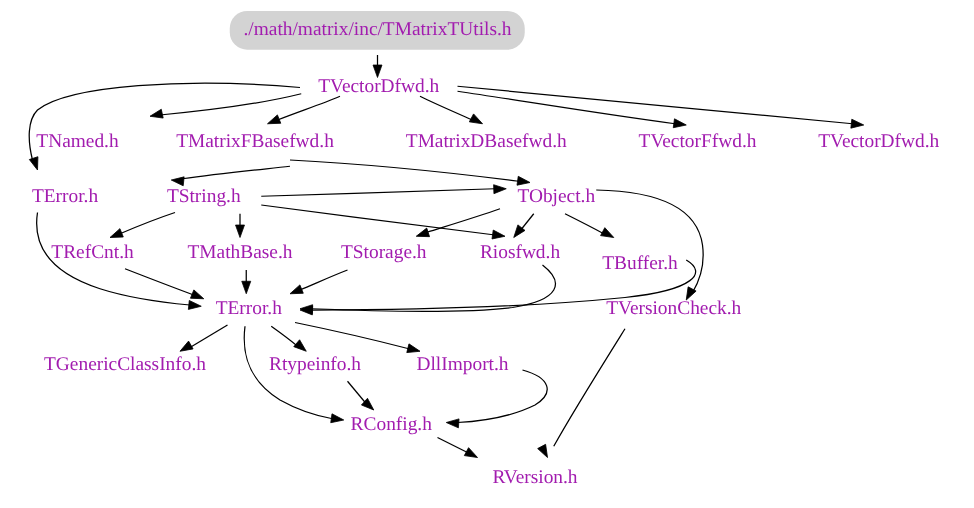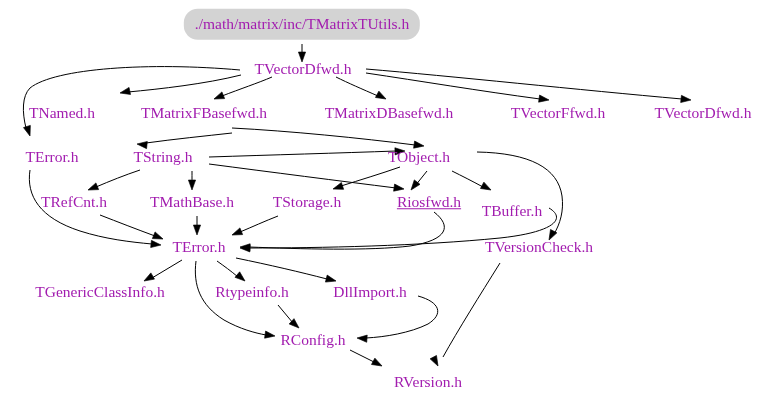--- a/index.html
+++ b/index.html
@@ -125,25 +125,25 @@
   <div id="node-layer">
       <div class="node root" style="left: 302px; top: 24px; background: rgb(211, 211, 211);">./math/matrix/inc/TMatrixTUtils.h</div>
       <div class="node" style="left: 303px; top: 69px;">TVectorDfwd.h</div>
       <div class="node" style="left: 62px; top: 113px;">TNamed.h</div>
       <div class="node" style="left: 204px; top: 113px;">TMatrixFBasefwd.h</div>
       <div class="node" style="left: 389px; top: 113px;">TMatrixDBasefwd.h</div>
       <div class="node" style="left: 558px; top: 113px;">TVectorFfwd.h</div>
       <div class="node" style="left: 703px; top: 113px;">TVectorDfwd.h</div>
       <div class="node" style="left: 52px; top: 157px; text-align: right;">TError.h</div>
       <div class="node" style="left: 163px; top: 157px;">TString.h</div>
-      <div class="node" style="left: 419px; top: 157px;">TObject.h</div>
+      <div class="node" style="left: 445px; top: 157px;">TObject.h</div>
       <div class="node" style="left: 74px; top: 202px;">TRefCnt.h</div>
       <div class="node" style="left: 192px; top: 202px;">TMathBase.h</div>
       <div class="node" style="left: 307px; top: 202px;">TStorage.h</div>
-      <div class="node" style="left: 429px; top: 202px; text-decoration: underline;">Riosfwd.h</div>
+      <div class="node" style="left: 416px; top: 202px;">Riosfwd.h</div>
       <div class="node" style="left: 512px; top: 211px;">TBuffer.h</div>
       <div class="node" style="left: 199px; top: 247px;">TError.h</div>
       <div class="node" style="left: 539px; top: 247px;">TVersionCheck.h</div>
       <div class="node" style="left: 100px; top: 292px;">TGenericClassInfo.h</div>
       <div class="node" style="left: 252px; top: 292px;">Rtypeinfo.h</div>
       <div class="node" style="left: 370px; top: 292px;">DllImport.h</div>
       <div class="node" style="left: 313px; top: 340px;">RConfig.h</div>
       <div class="node" style="left: 428px; top: 382px;">RVersion.h</div>
     </div>
 </div>

